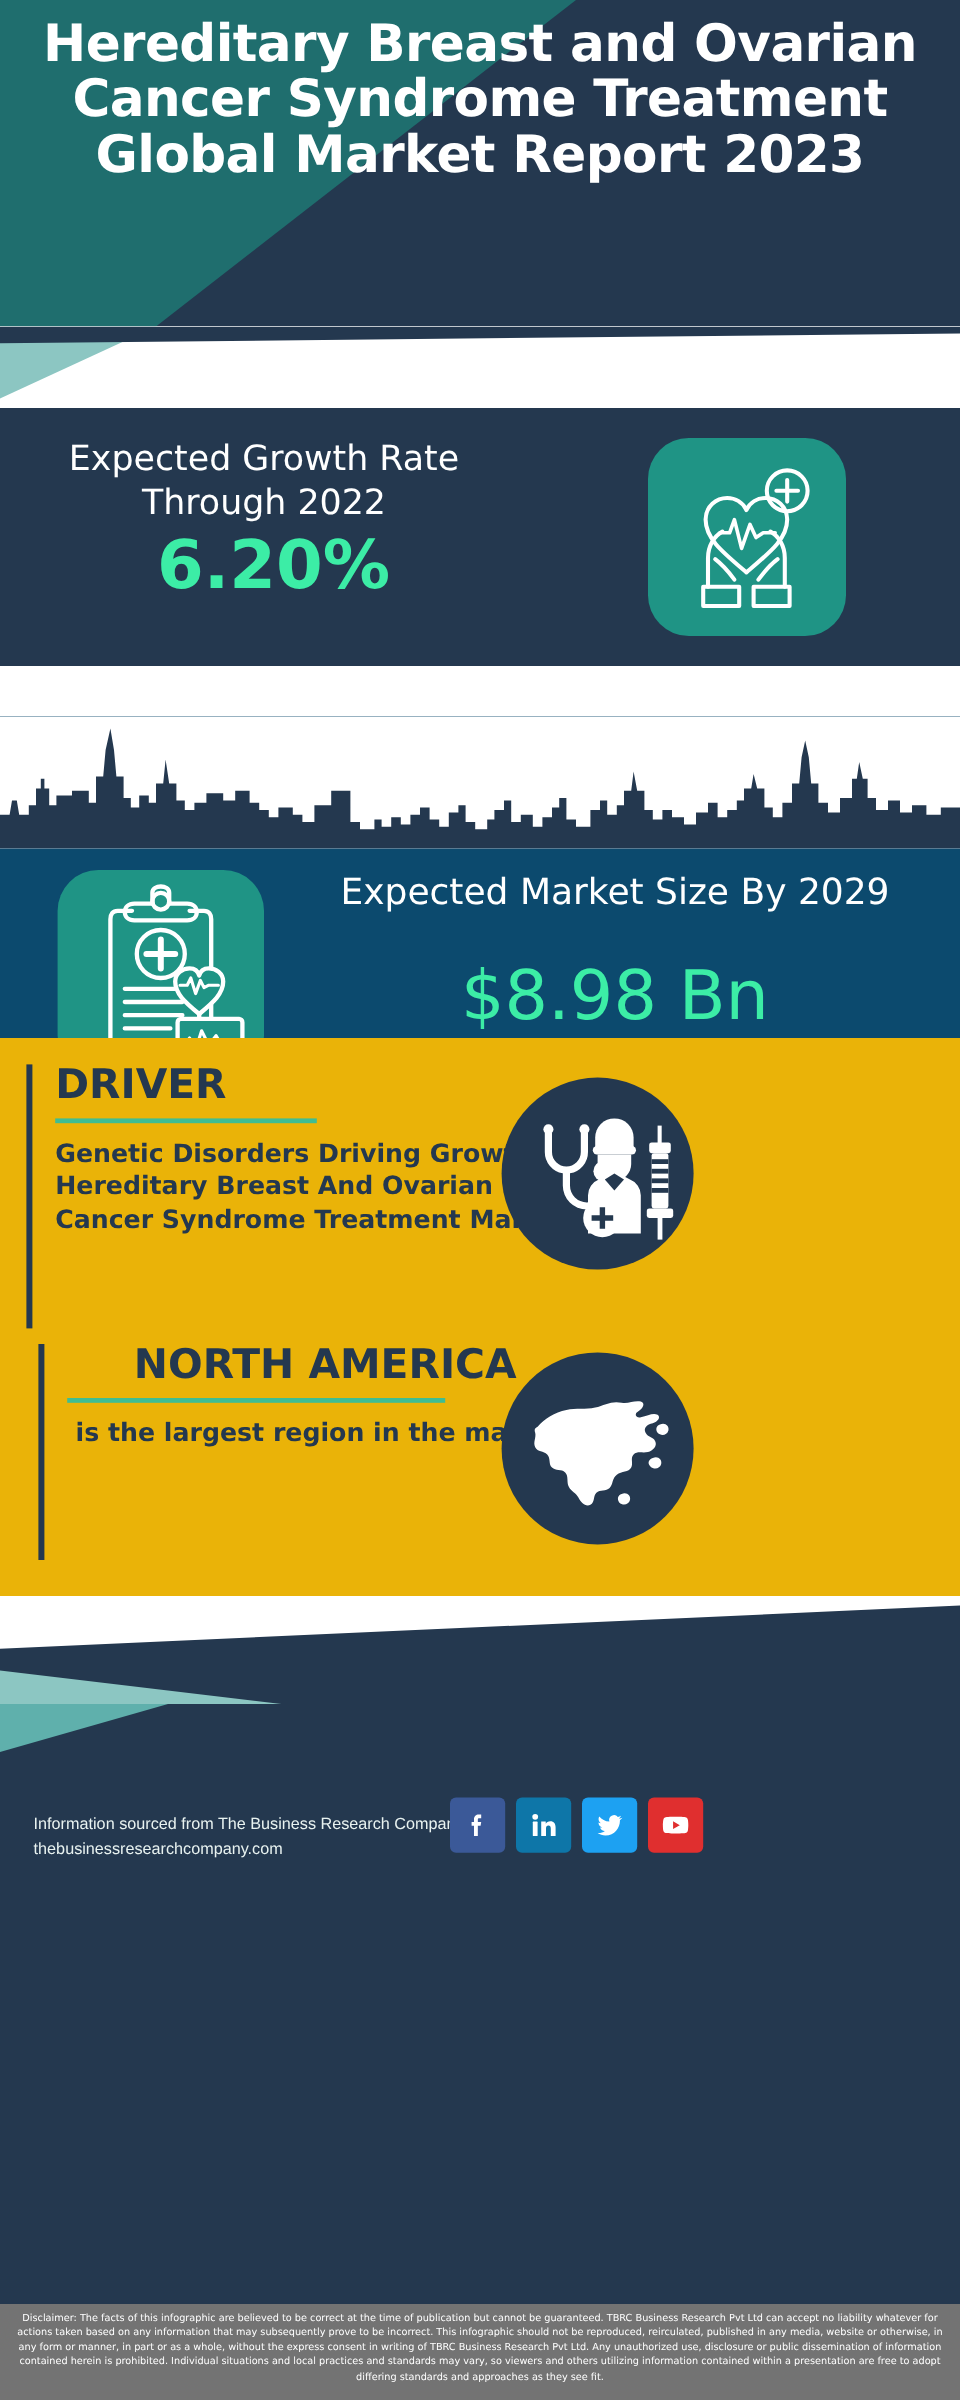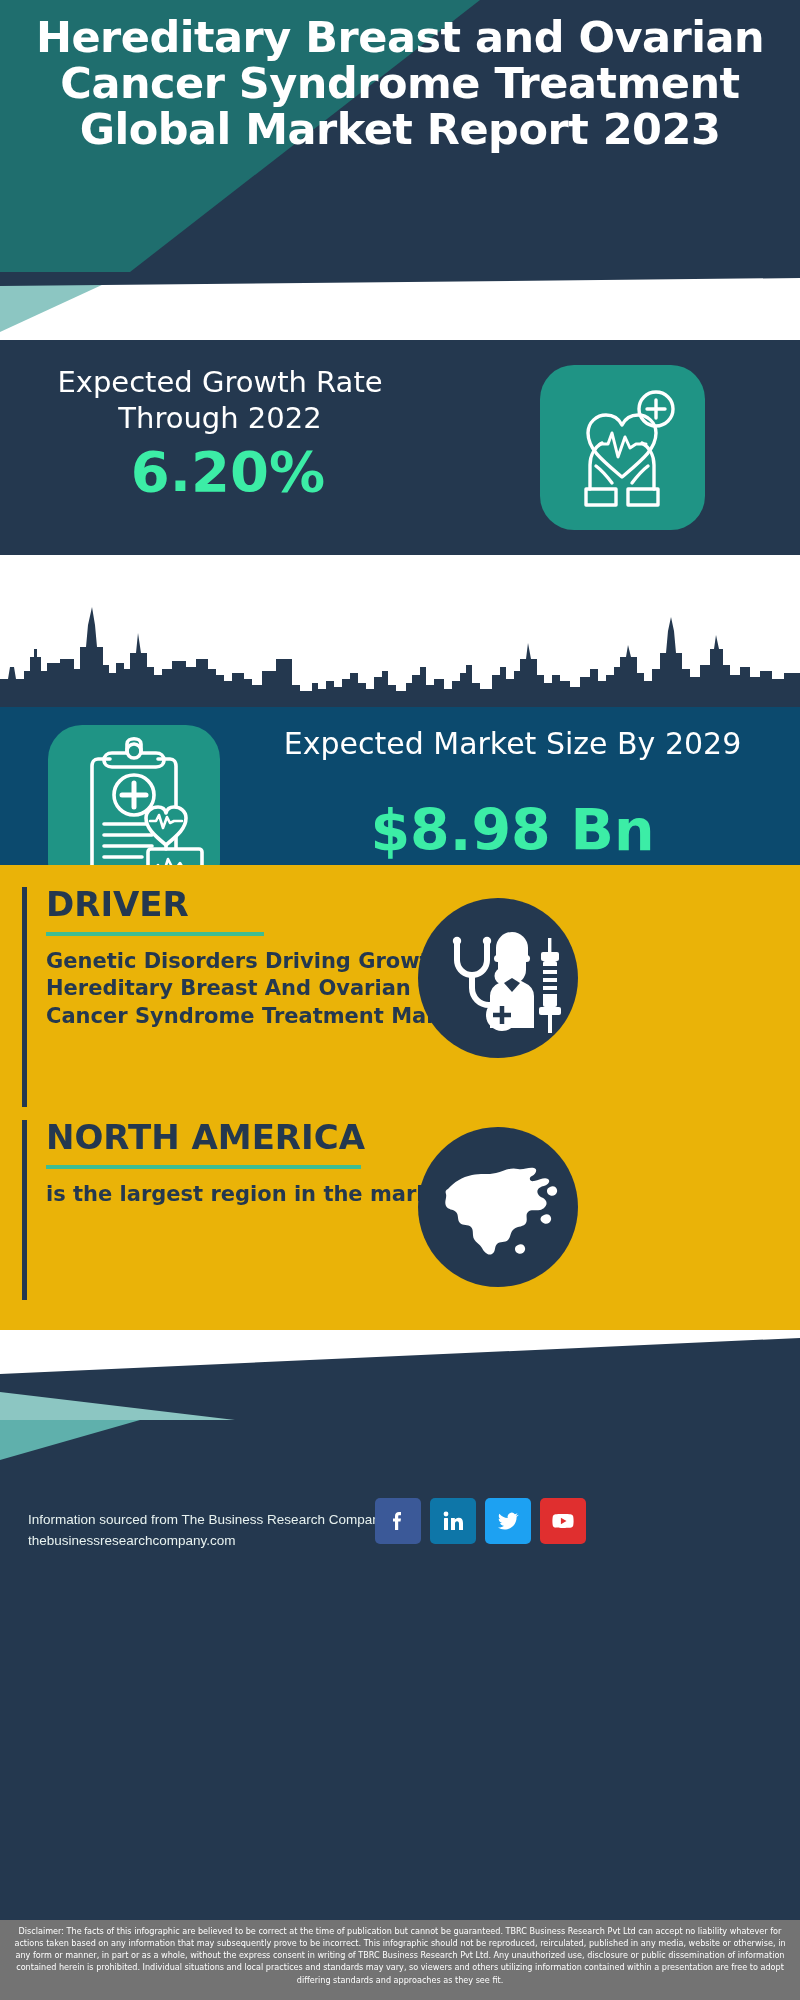--- a/index.html
+++ b/index.html
@@ -78,21 +78,21 @@
   }
   .market-label {
     position:absolute; left:240px; top:128px; width:545px;
     text-align:center; color:#ffffff;
     font-size:30px; line-height:1.25;
     font-family:"DejaVu Sans", sans-serif;
   }
   .market-value {
     position:absolute; left:240px; top:205px; width:545px;
     text-align:center; color:#3ceda6;
-    font-size:57px; font-weight:bold; line-height:1;
+    font-size:57px; font-weight:normal; line-height:1;
     font-family:"DejaVu Sans", sans-serif;
   }
 
   
   .content {
     position:absolute; left:0; top:865px; width:800px; height:470px;
     background:#eab308;
   }
   .block { position:absolute; }
   .block-bar {
@@ -301,21 +301,21 @@
           <rect x="125" y="68" width="14" height="4" fill="#24384f"></rect>
           <rect x="125" y="76" width="14" height="4" fill="#24384f"></rect>
           <rect x="125" y="84" width="14" height="4" fill="#24384f"></rect>
           <rect x="125" y="92" width="14" height="4" fill="#24384f"></rect>
           <rect x="121" y="109" width="22" height="8" rx="2"></rect>
           <rect x="130" y="117" width="4" height="18"></rect>
         </g>
       </svg>
     </div>
 
-    <div class="block" style="left:22px; top:255px; width:460px; height:180px;">
+    <div class="block" style="left:32px; top:255px; width:460px; height:180px;text-align:center;">
       <div class="block-bar"></div>
       <div class="block-inner">
         <div class="block-title">NORTH AMERICA</div>
         <div class="block-rule" style="width:315px;"></div>
         <div class="block-text light">is the largest region in the market.</div>
       </div>
     </div>
     <div class="icon-circle" style="left:418px; top:262px;">
       <svg width="160" height="160" viewBox="0 0 160 160">
         <path fill="#ffffff" d="M30 62 C36 55, 44 50, 54 48 C62 46, 70 48, 78 46

